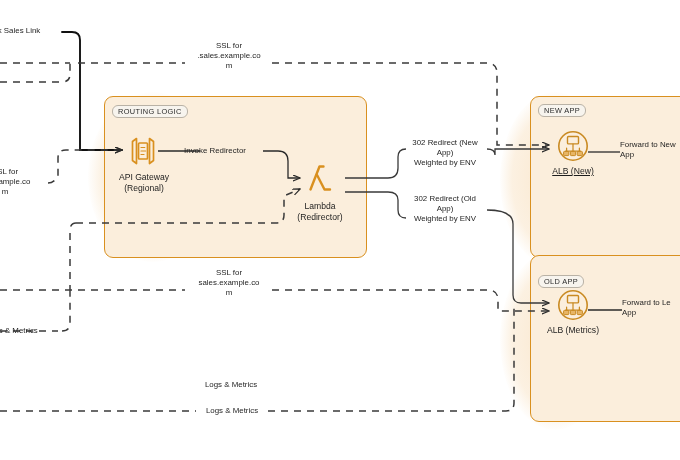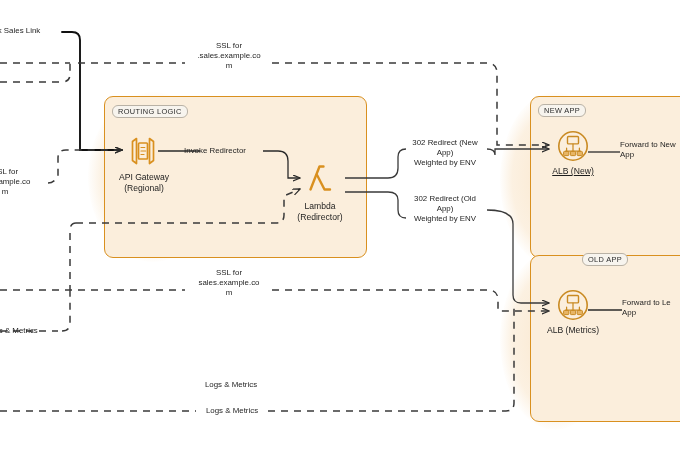--- a/index.html
+++ b/index.html
@@ -80,21 +80,21 @@
   <div class="glow" style="left:500px; top:92px; width:110px; height:175px;"></div>
   <div class="glow" style="left:500px; top:250px; width:110px; height:180px;"></div>
 
   <div class="grp-box" style="left:104px; top:96px; width:263px; height:162px;"></div>
   <div class="grp-tag" style="left:112px; top:105px;">ROUTING LOGIC</div>
 
   <div class="grp-box" style="left:530px; top:96px; width:210px; height:162px;"></div>
   <div class="grp-tag" style="left:538px; top:104px;">NEW APP</div>
 
   <div class="grp-box" style="left:530px; top:255px; width:210px; height:167px;"></div>
-  <div class="grp-tag" style="left:538px; top:253px;margin-left:44px;">OLD APP</div>
+  <div class="grp-tag" style="left:538px; top:275px;">OLD APP</div>
 
   <svg class="layer" viewBox="0 0 680 460">
     <defs>
       <marker id="arrowDark" markerWidth="9" markerHeight="9" refX="7.5" refY="3.2" orient="auto" markerUnits="userSpaceOnUse">
         <path d="M0.5,0.2 L7.8,3.2 L0.5,6.2" fill="none" stroke="#2a2a2a" stroke-width="1.2" stroke-linecap="round" stroke-linejoin="round"></path>
       </marker>
       <marker id="arrowDark2" markerWidth="9" markerHeight="9" refX="7.5" refY="3.2" orient="auto" markerUnits="userSpaceOnUse">
         <path d="M0.5,0.2 L7.8,3.2 L0.5,6.2" fill="none" stroke="#2a2a2a" stroke-width="1.2" stroke-linecap="round" stroke-linejoin="round"></path>
       </marker>
     </defs>

